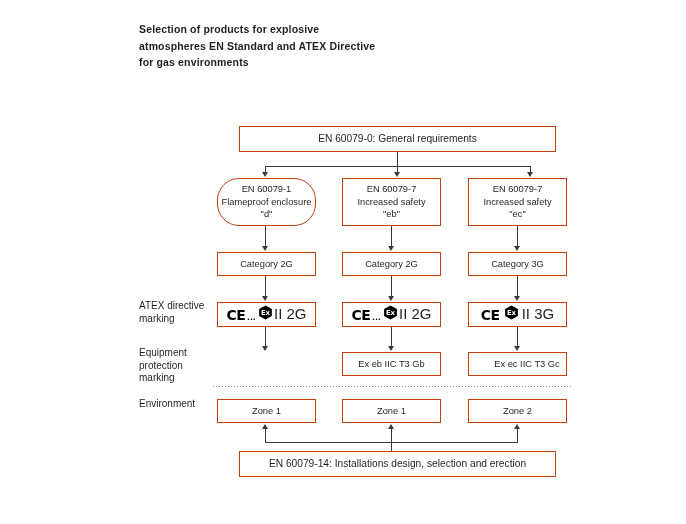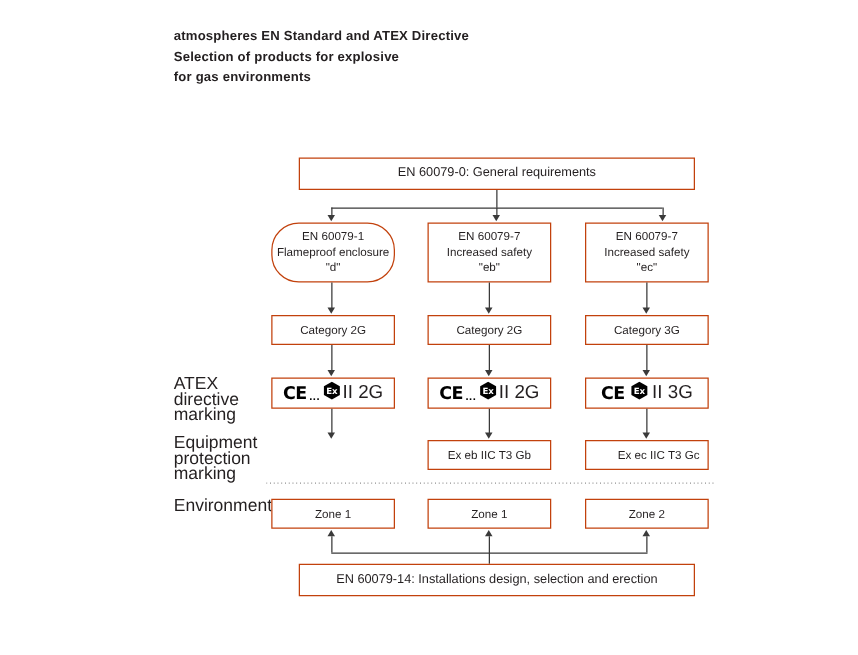--- a/index.html
+++ b/index.html
@@ -35,21 +35,21 @@
     position: absolute;
     left: 0;
     top: 0;
     width: 686px;
     height: 524px;
   }
 
   
   .row-label {
     position: absolute;
-    font-size: 14px;
+    font-size: 10px;
     line-height: 12.6px;
     color: #231f20;
     white-space: pre-line;
   }
 
   
   .node {
     position: absolute;
     box-sizing: border-box;
     border: 1px solid #c2410c;
@@ -134,22 +134,22 @@
     color: #231f20;
     margin-left: 2px;
     white-space: nowrap;
   }
   .atex-cat.tight { margin-left: 0px; }
 </style>
 </head>
 <body>
 
 <div id="title">
+  <div>Selection of products for explosive</div>
   <div>atmospheres EN Standard and ATEX Directive</div>
-  <div>Selection of products for explosive</div>
   <div>for gas environments</div>
 </div>
 
 <div id="diagram">
 
   <div class="row-label" style="left:139px; top:300px; width:78px;">ATEX directive
 marking</div>
   <div class="row-label" style="left:139px; top:347px; width:78px;">Equipment
 protection
 marking</div>

